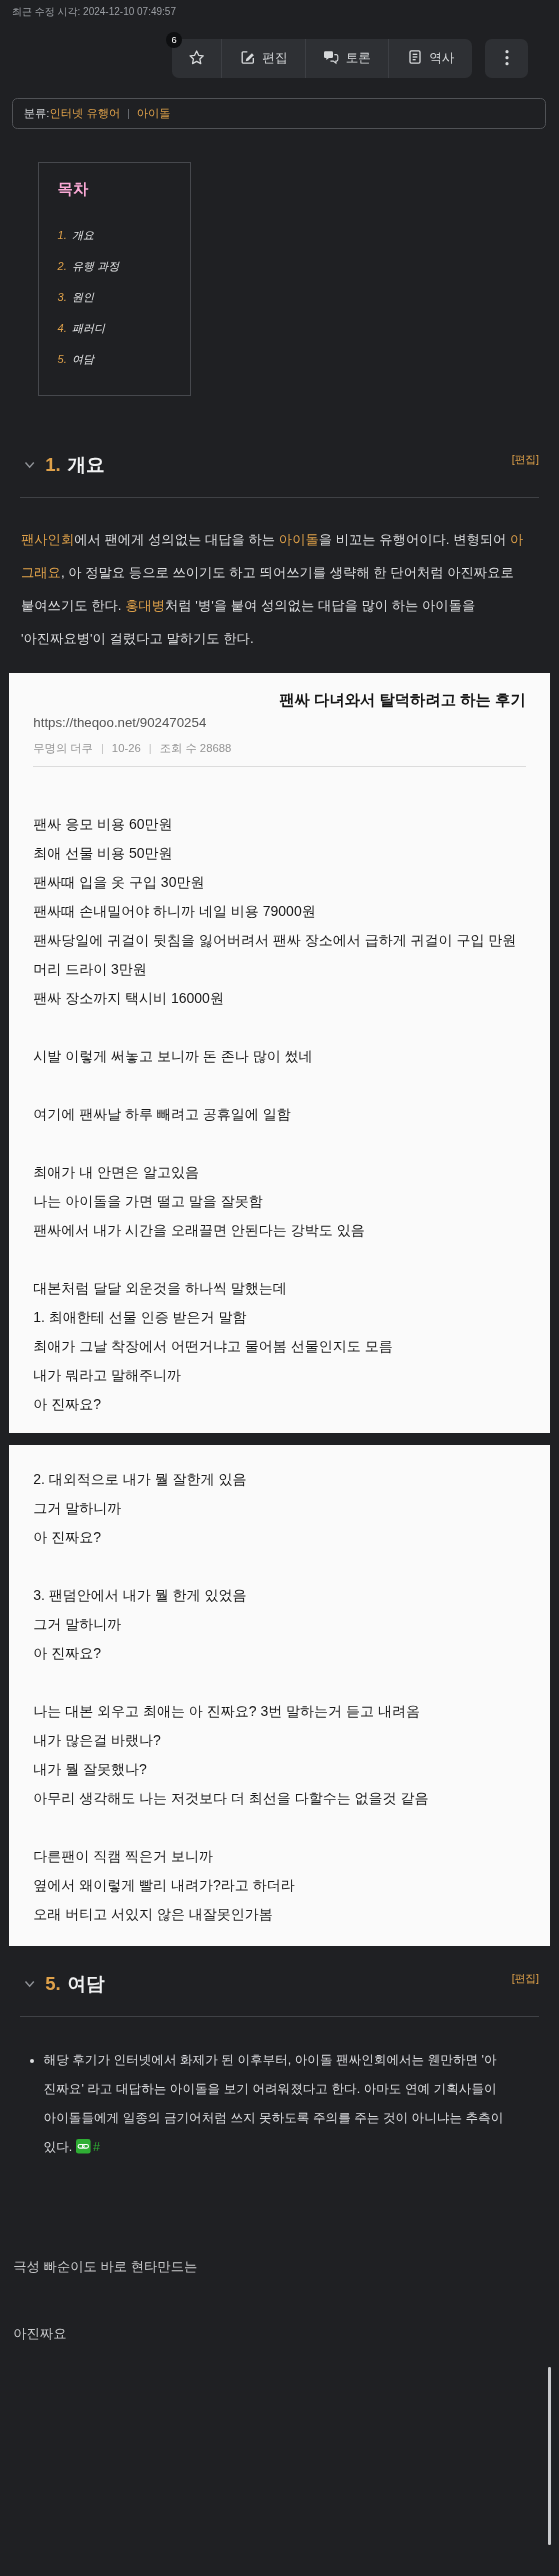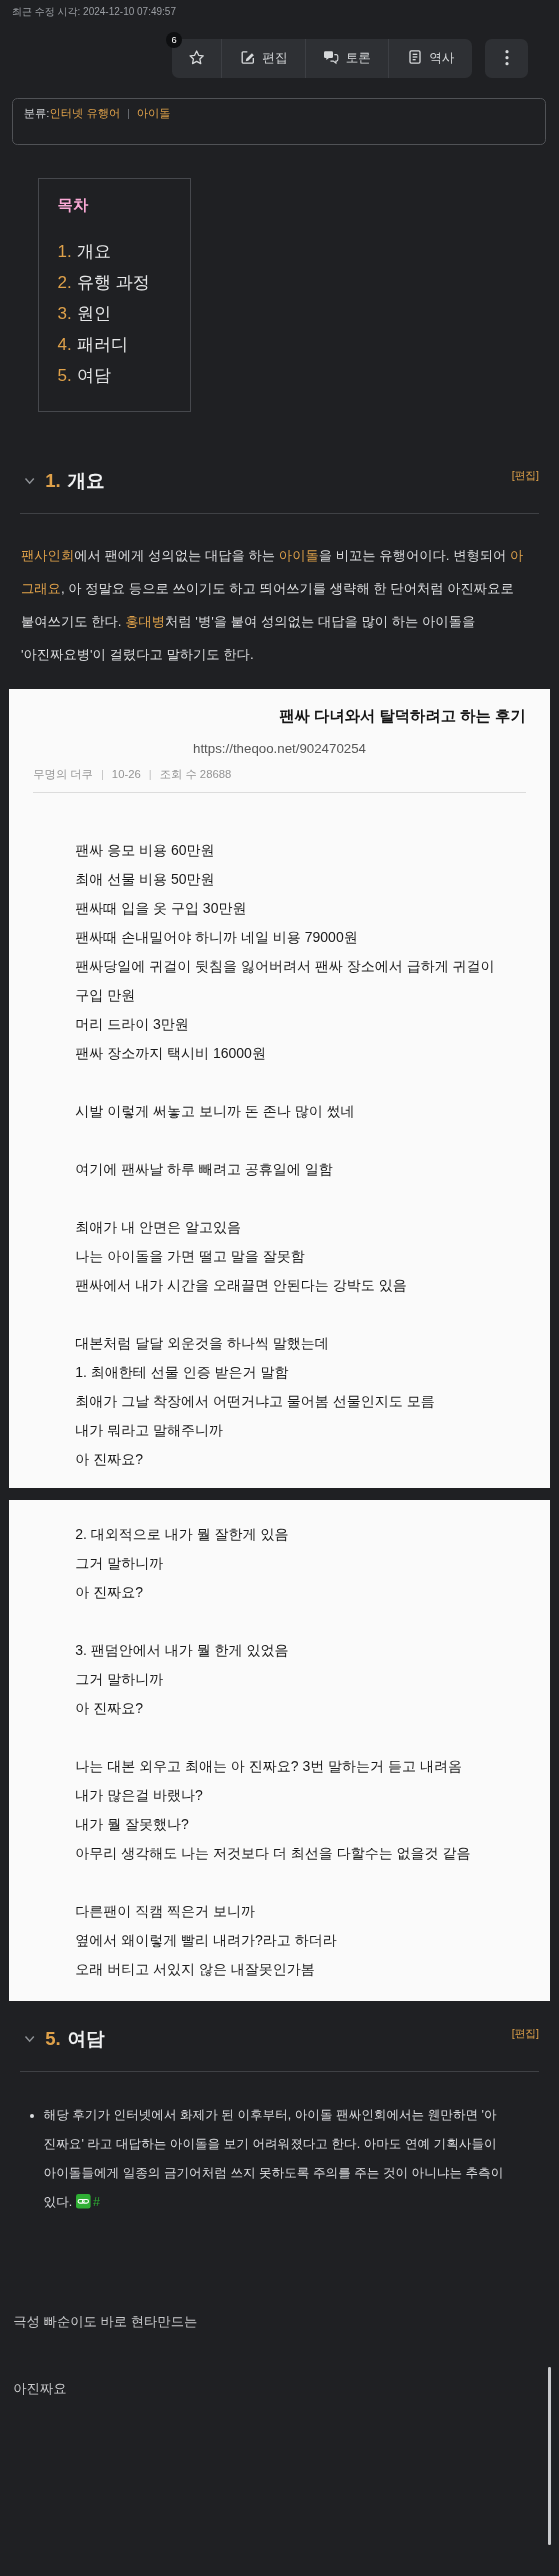--- a/index.html
+++ b/index.html
@@ -47,36 +47,36 @@
   .more-btn{
     display:flex;align-items:center;justify-content:center;
     width:43px;height:39px;background:#2e3034;border:none;border-radius:6.7px;cursor:pointer;
   }
   .tb-icon{display:inline-block;}
 
   
   .category{
     margin:20px 13.3px 0 12px;
     border:0.7px solid #505256;border-radius:5.3px;
-    height:47px;line-height:29px;
+    height:31px;line-height:29px;
     padding:0 10.7px;font-size:11.3px;color:#cfd1d4;
     white-space:nowrap;overflow:hidden;
   }
   .category .cat-sep{color:#6d7075;margin:0 6.7px;}
   a.wiki-link{color:#dfa14a;text-decoration:none;cursor:pointer;}
 
   
   .toc{
     margin:33px 0 0 38px;width:153px;
     border:0.7px solid #46484d;
     padding:16px 17.3px 20px 18.6px;
   }
   .toc-title{font-size:15.3px;font-weight:bold;color:#f9a8d4;}
   .toc-list{margin-top:20px;}
-  .toc-item{font-size:17px;line-height:31px;white-space:nowrap;cursor:pointer;}
+  .toc-item{font-size:11px;line-height:31px;white-space:nowrap;cursor:pointer;font-style:italic;}
   .toc-num{color:#dfa14a;}
   .toc-label{color:#e6e7e8;margin-left:5.3px;}
 
   
   .h2-row{
     display:flex;align-items:flex-start;
     padding:0 20px 0 22.6px;
   }
   .h2-row.first{margin-top:55px;}
   .h2-row.second{margin-top:24px;}
@@ -94,27 +94,27 @@
   }
 
   
   .shot{
     margin:18.6px 9.3px 0 9.3px;
     background:#fafafa;color:#1b1b1b;
   }
   .shot-1{padding:16px 24px 13.3px 24px;}
   .shot-2{padding:20px 24px 17.3px 24px;margin-top:12px;}
   .post-title{font-size:15.3px;font-weight:bold;line-height:21px;color:#141414;text-align:right;}
-  .post-url{margin-top:14px;font-size:13.3px;line-height:17.3px;color:#565656;text-align:center;}
+  .post-url{margin-top:4px;font-size:13.3px;line-height:17.3px;color:#565656;}
   .post-meta{margin-top:8px;font-size:11.3px;line-height:16px;color:#949494;}
   .meta-sep{margin:0 8px;color:#c4c4c4;}
   .post-divider{margin-top:10.7px;border:none;border-top:0.7px solid #dcdcdc;height:0;}
   .post-body{margin-top:43px;}
   .shot-2 .post-body{margin-top:0;}
-  .q-line{font-size:14px;line-height:29px;color:#191919;word-break:keep-all;margin-left:42px;}
+  .q-line{font-size:14px;line-height:29px;color:#191919;word-break:keep-all;}
   .q-line.blank{height:29px;}
 
   
   .trivia-list{
     margin:29px 27px 0 29px;padding-left:14.6px;
     list-style:disc outside;
   }
   .trivia-item{
     font-size:12.6px;line-height:29px;color:#dcdde0;
     max-width:466px;word-break:keep-all;

